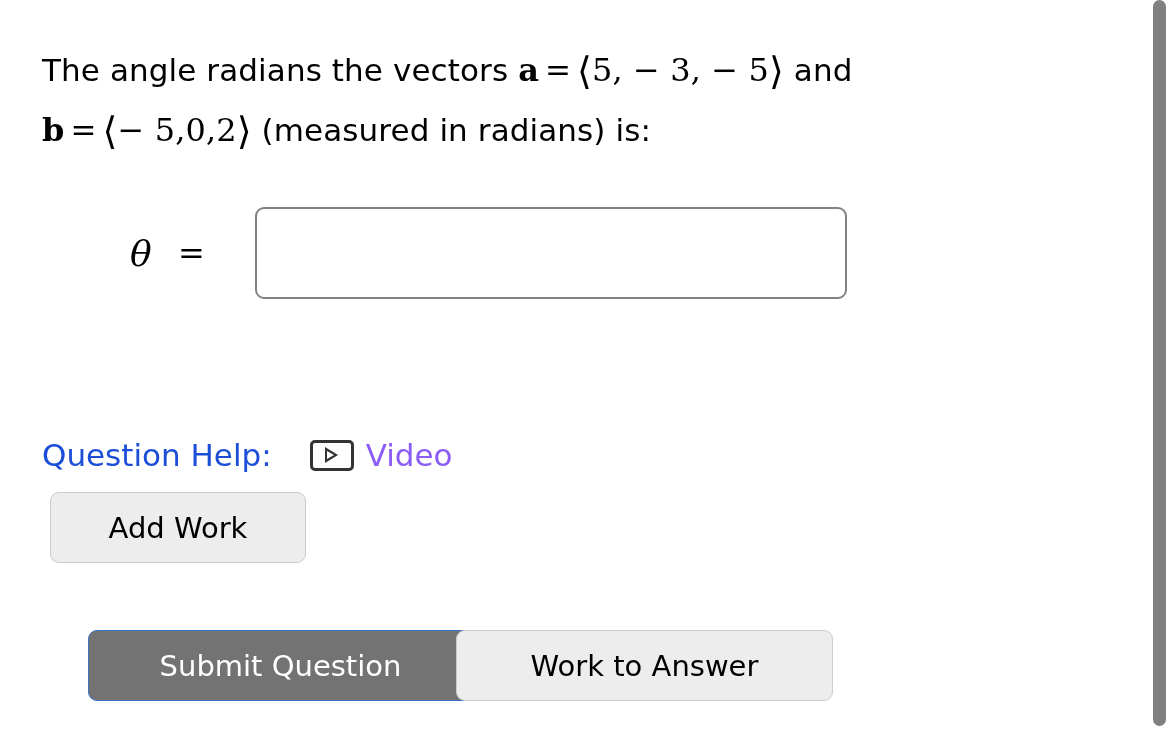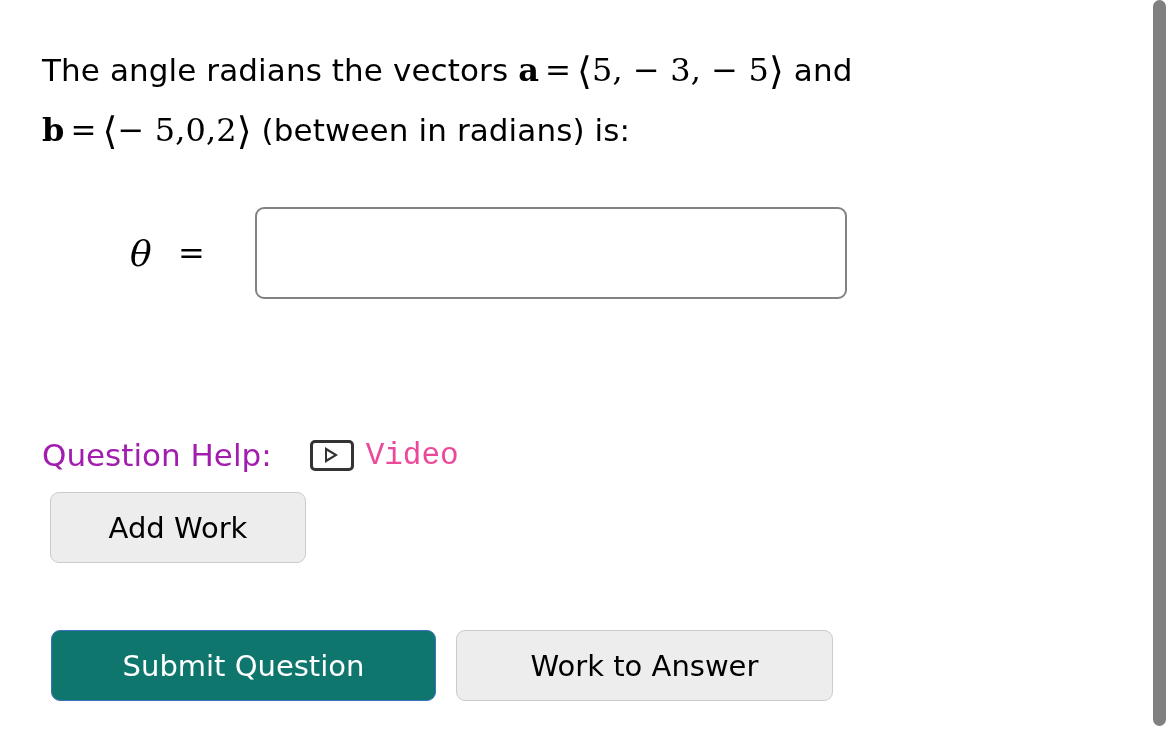--- a/index.html
+++ b/index.html
@@ -100,21 +100,21 @@
   .help-row {
     position: absolute;
     left: 42px;
     top: 432px;
     display: flex;
     align-items: center;
     height: 46px;
   }
   .help-label {
     font-size: 31px;
-    color: #a21caf;
+    color: #1d4ed8;
     margin-right: 38px;
   }
   .video-icon {
     width: 44px;
     height: 31px;
     box-sizing: border-box;
     border: 3.5px solid #333333;
     border-radius: 5px;
     display: flex;
     align-items: center;
@@ -133,47 +133,47 @@
     position: absolute;
     left: -11px;
     top: -4.5px;
     width: 0; height: 0;
     border-left: 7px solid #ffffff;
     border-top: 4.5px solid transparent;
     border-bottom: 4.5px solid transparent;
   }
   .video-link {
     font-size: 31px;
-    color: #ec4899;
+    color: #8b5cf6;
     text-decoration: none;
     cursor: pointer;
-    font-family: Liberation Mono, monospace;
   }
 
   
   .btn {
     font-family: "DejaVu Sans", sans-serif;
     font-size: 29px;
     border-radius: 9px;
     box-sizing: border-box;
     cursor: pointer;
     display: inline-flex;
     align-items: center;
     justify-content: center;
     padding: 0 26px;
   }
   .btn-secondary {
     background: #ededed;
     border: 1.5px solid #cccccc;
     color: #000000;
   }
   .btn-primary {
-    background: #0f766e;
+    background: #737373;
     border: 1.5px solid #3c72c4;
     color: #ffffff;
+    margin-left: 37px;
   }
   #add-work-btn {
     position: absolute;
     left: 50px;
     top: 492px;
     width: 256px;
     height: 71px;
   }
   #submit-btn {
     position: absolute;
@@ -216,21 +216,21 @@
 
   <div class="question-text">
     <span class="nowrapline">
       <span>The angle radians the vectors</span>
       <span class="mathvar">a</span><span class="eq">=</span><span class="angle">⟨</span><span class="num">5</span><span class="num">,&nbsp;</span><span class="num">− 3</span><span class="num">,&nbsp;</span><span class="num">− 5</span><span class="angle">⟩</span>
       <span>and</span>
     </span>
     <br>
     <span class="nowrapline">
       <span class="mathvar">b</span><span class="eq">=</span><span class="angle">⟨</span><span class="num">− 5</span><span class="num">,</span><span class="num">0</span><span class="num">,</span><span class="num">2</span><span class="angle">⟩</span>
-      <span>(between in radians) is:</span>
+      <span>(measured in radians) is:</span>
     </span>
   </div>
 
   <div class="answer-row">
     <span class="theta-label">θ</span>
     <span class="theta-eq">=</span>
     <input class="answer-input" type="text" value="" style="">
   </div>
 
   <div class="help-row">

